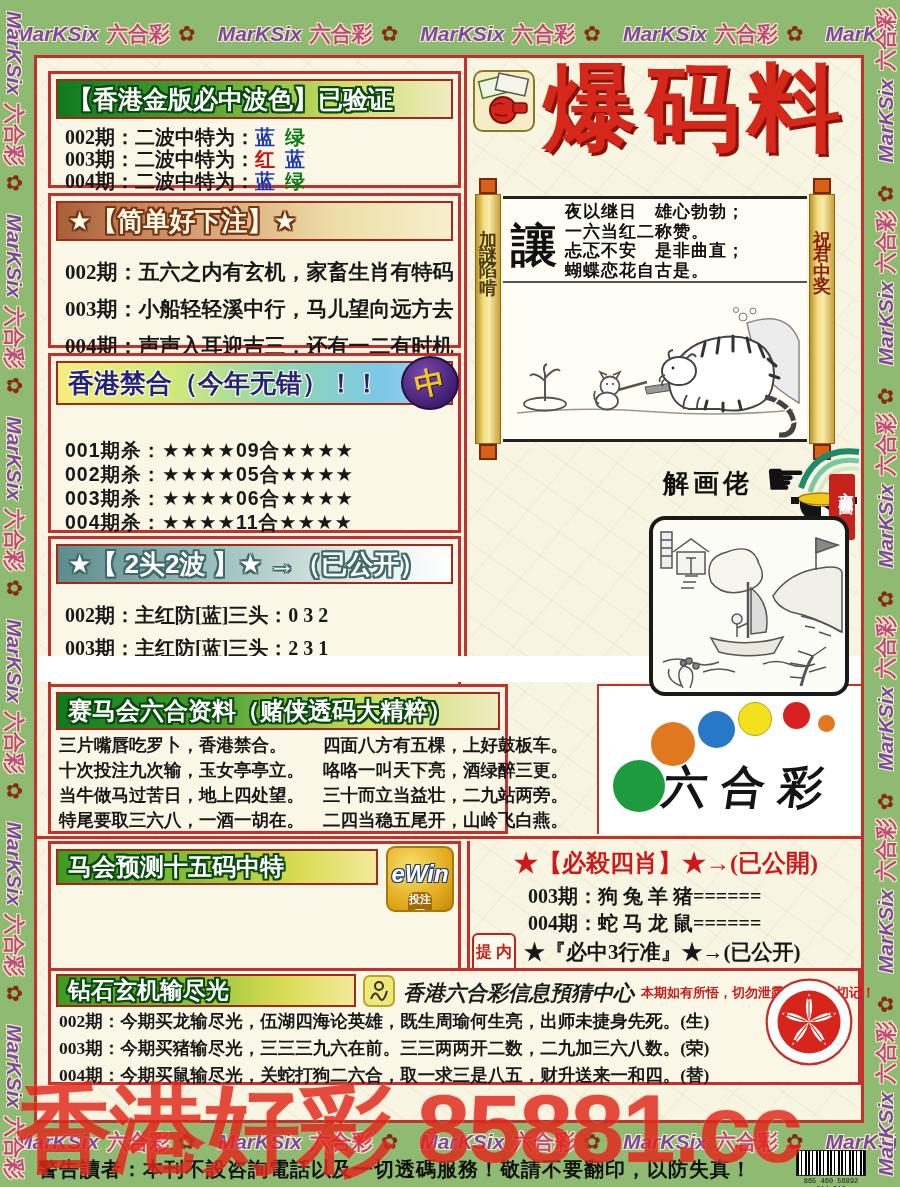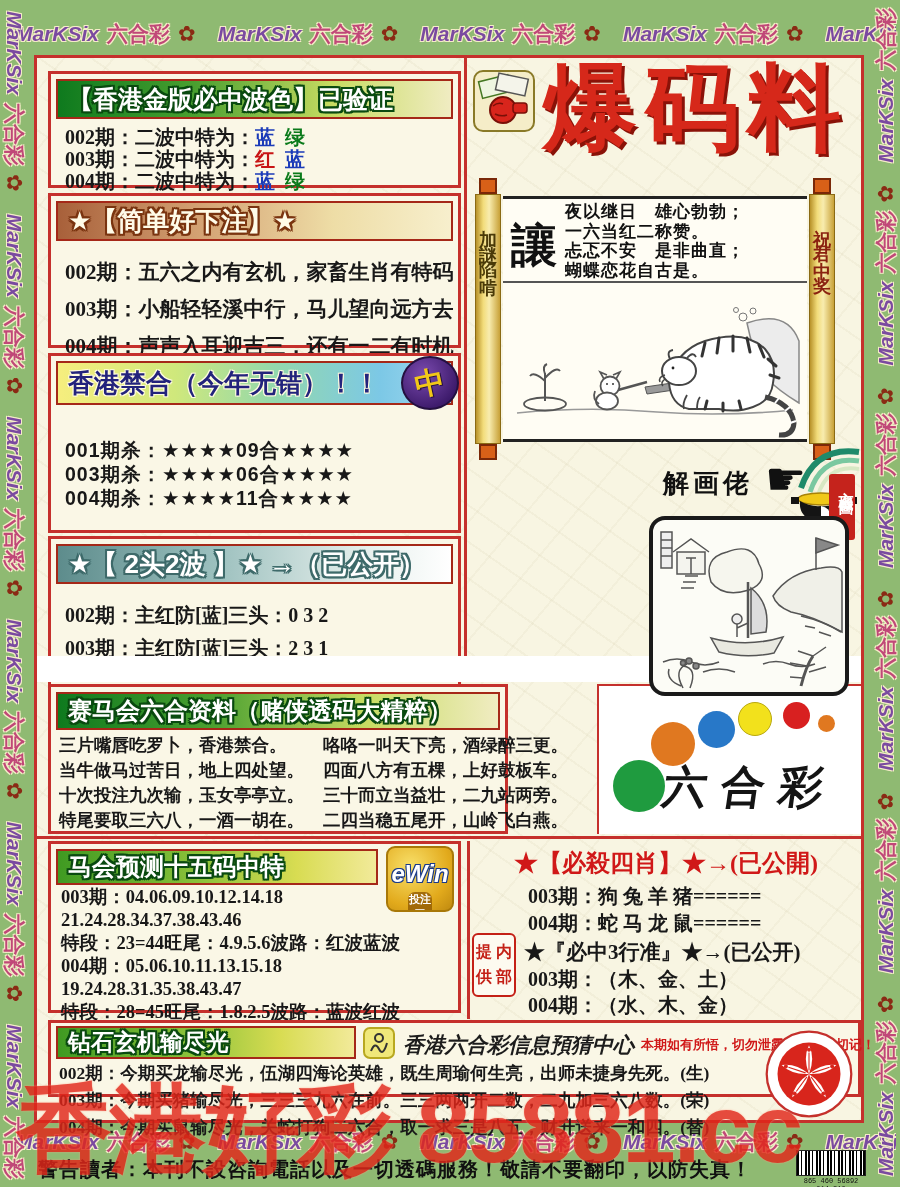--- a/index.html
+++ b/index.html
@@ -113,20 +113,21 @@
 
     <div class="box" style="left:11px;top:295px;width:413px;height:180px;z-index:3">
       <div class="hdr hdr-rainbow" style="height:44px;font-size:26px">
           <span class="ol-navy">香港禁合（今年无错）！！</span>
         </div>
       <div style="position:absolute;left:350px;top:0px;width:58px;height:54px;background:radial-gradient(circle at 38% 32%,#7a4aae,#3c1a6a 75%);border-radius:50%;border:2px solid #241040;display:flex;align-items:center;justify-content:center;z-index:4">
         <span style="color:#f2c818;font-size:30px;font-weight:bold;transform:rotate(-12deg);text-shadow:1px 1px 0 #241040">中</span>
       </div>
       <div class="rows sans" style="top:82px;font-size:19.5px;line-height:24px;letter-spacing:1px">
         <p class="row"><span>001期杀：</span><span>★★★★09合★★★★</span></p>
+        <p class="row"><span>002期杀：</span><span>★★★★05合★★★★</span></p>
         <p class="row"><span>003期杀：</span><span>★★★★06合★★★★</span></p>
         <p class="row"><span>004期杀：</span><span>★★★★11合★★★★</span></p>
       </div>
     </div>
 
     <div class="box" style="left:11px;top:478px;width:413px;height:152px;overflow:hidden;z-index:1">
       <div class="hdr hdr-grey" style="font-size:26px">
           <span class="ol-teal">★【 2头2波 】★ →（已公开）</span>
         </div>
       <div class="rows" style="top:60px;font-size:20px;line-height:33px">
@@ -135,27 +136,27 @@
 
       </div>
     </div>
 
     <div class="box" style="left:11px;top:626px;width:460px;height:150px;z-index:3">
       <div class="hdr hdr-green" style="height:38px;font-size:24px">
           <span class="ol-green">赛马会六合资料（赌侠透码大精粹）</span>
         </div>
       <div class="rows" style="left:8px;top:46px;width:260px;font-size:17.5px;line-height:25px">
         <p class="row">三片嘴唇吃罗卜，香港禁合。</p>
+        <p class="row">十次投注九次输，玉女亭亭立。</p>
         <p class="row">当牛做马过苦日，地上四处望。</p>
-        <p class="row">十次投注九次输，玉女亭亭立。</p>
         <p class="row">特尾要取三六八，一酒一胡在。</p>
       </div>
       <div class="rows" style="left:272px;top:46px;width:264px;font-size:17.5px;line-height:25px">
+        <p class="row">四面八方有五棵，上好鼓板车。</p>
         <p class="row">咯咯一叫天下亮，酒绿醉三更。</p>
-        <p class="row">四面八方有五棵，上好鼓板车。</p>
         <p class="row">三十而立当益壮，二九站两旁。</p>
         <p class="row">二四当稳五尾开，山岭飞白燕。</p>
       </div>
     </div>
 
     <div style="position:absolute;left:560px;top:626px;width:264px;height:150px;background:#fff;border-left:2px solid #c5302c;border-top:2px solid #c5302c;z-index:3">
       <span class="dot" style="left:14px;top:74px;width:52px;height:52px;background:#1f9b3f"></span>
       <span class="dot" style="left:52px;top:36px;width:44px;height:44px;background:#e07820"></span>
       <span class="dot" style="left:99px;top:25px;width:37px;height:37px;background:#2878c8"></span>
       <span class="dot" style="left:139px;top:16px;width:34px;height:34px;background:#f2e11c;border:1px solid #b8a810"></span>
@@ -164,47 +165,39 @@
       <span class="lhc" style="left:64px;top:72px">六合彩</span>
     </div>
 
     <div class="box" style="left:11px;top:783px;width:413px;height:172px;z-index:3">
       <div class="hdr hdr-olive" style="height:36px;font-size:24px;right:80px">
           <span class="ol-green">马会预测十五码中特</span>
         </div>
       <div class="ewin" style="right:4px;top:2px;width:68px;height:66px">
         <span class="t">eWin</span>
         <span class="b">投注网</span>
-      </div>
-      <div class="rows" style="left:10px;top:42px;font-size:18.5px;line-height:23px">
-        <p class="row">003期：04.06.09.10.12.14.18</p>
-        <p class="row">21.24.28.34.37.38.43.46</p>
-        <p class="row">特段：23=44旺尾：4.9.5.6波路：红波蓝波</p>
-        <p class="row">004期：05.06.10.11.13.15.18</p>
-        <p class="row">19.24.28.31.35.38.43.47</p>
-        <p class="row">特段：28=45旺尾：1.8.2.5波路：蓝波红波</p>
       </div>
     </div>
 
     <div class="bisha" style="left:430px;top:783px;width:394px;height:178px;z-index:3">
       <p class="row red" style="position:absolute;left:44px;top:6px;font-size:24px">★【必殺四肖】★→(已公開)</p>
       <p class="row" style="position:absolute;left:58px;top:42px;font-size:20px">003期：狗 兔 羊 猪======</p>
       <p class="row" style="position:absolute;left:58px;top:69px;font-size:20px">004期：蛇 马 龙 鼠======</p>
       <p class="row" style="position:absolute;left:54px;top:97px;font-size:21px">★『必中3行准』★→(已公开)</p>
       <p class="row" style="position:absolute;left:58px;top:125px;font-size:20px">003期：（木、金、土）</p>
       <p class="row" style="position:absolute;left:58px;top:151px;font-size:20px">004期：（水、木、金）</p>
       <div class="tigong" style="left:2px;top:92px;width:44px;height:64px">
         <span>提</span>
           <span>内</span>
           <span>供</span>
           <span>部</span>
       </div>
     </div>
 
-    <div class="box" style="left:11px;top:962px;width:813px;height:77px;z-index:3">
+    <div class="box" style="left:11px;top:910px;width:813px;height:117px;z-index:3">
       <div class="hdr hdr-olive" style="left:5px;right:auto;width:300px;top:3px;height:33px;font-size:23px">
           <span class="ol-green">钻石玄机输尽光</span>
         </div>
       <svg style="position:absolute;left:312px;top:4px" width="32" height="32" viewBox="0 0 32 32">
           <rect x="1" y="1" width="30" height="30" rx="6" fill="#f0e87a" stroke="#b8a820" stroke-width="2"></rect>
           <circle cx="16" cy="11" r="4" fill="none" stroke="#333" stroke-width="2"></circle>
           <path d="M8,24 q4,-10 8,-2 q4,8 8,-6" fill="none" stroke="#333" stroke-width="2"></path>
         </svg>
       <p style="position:absolute;left:352px;top:8px;font-size:21px;font-weight:bold;font-style:italic;color:#1c1c1c;white-space:nowrap">香港六合彩信息預猜中心</p>
       <p style="position:absolute;left:590px;top:13px;font-size:13px;font-weight:bold;color:#d01818;white-space:nowrap">本期如有所悟，切勿泄露，切记，切记！</p>

